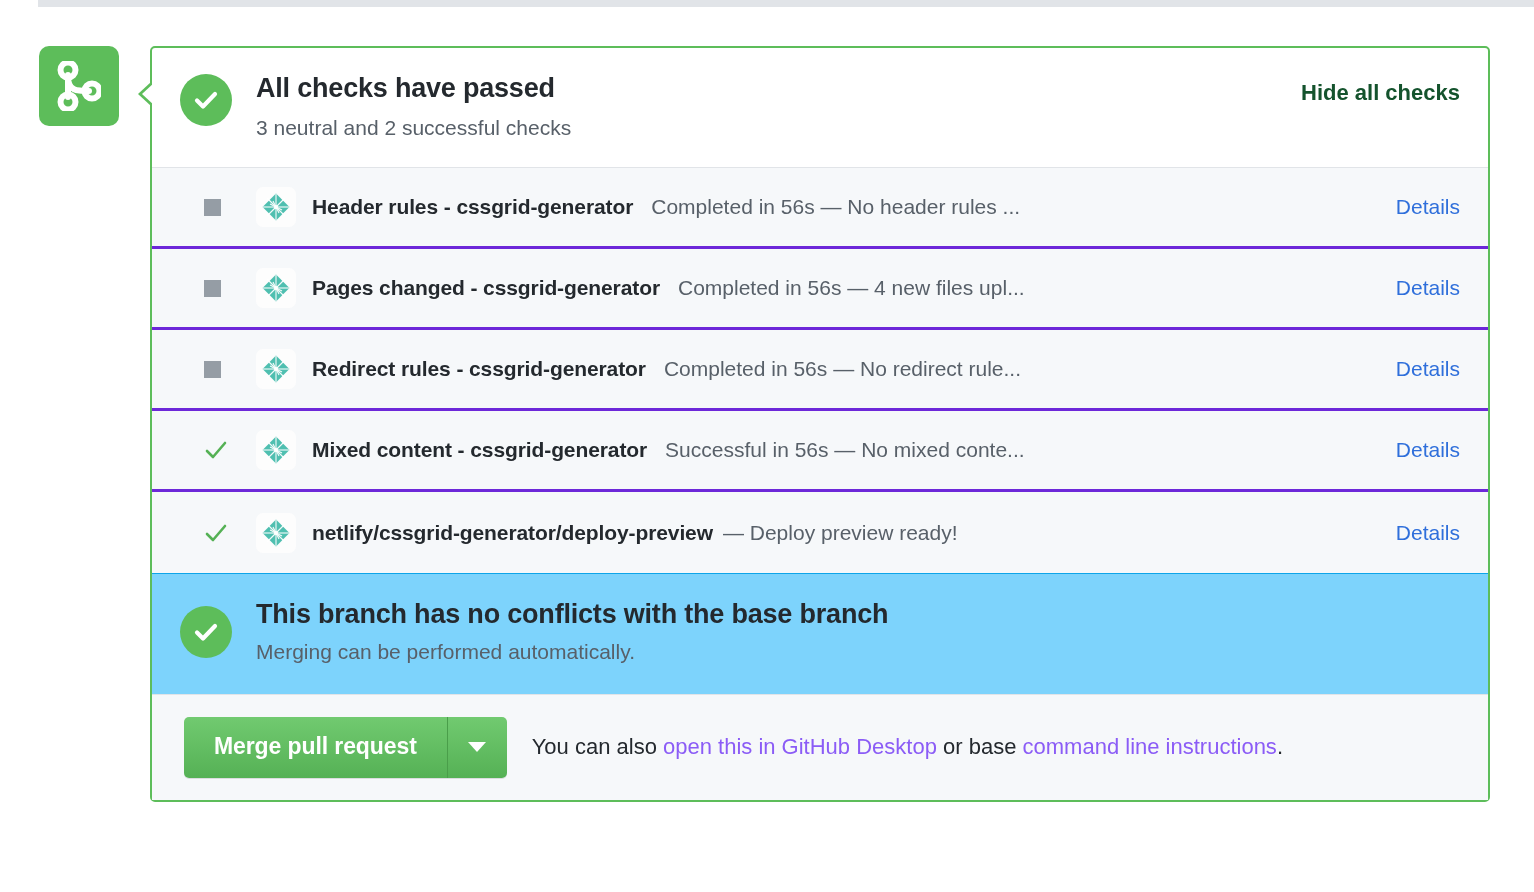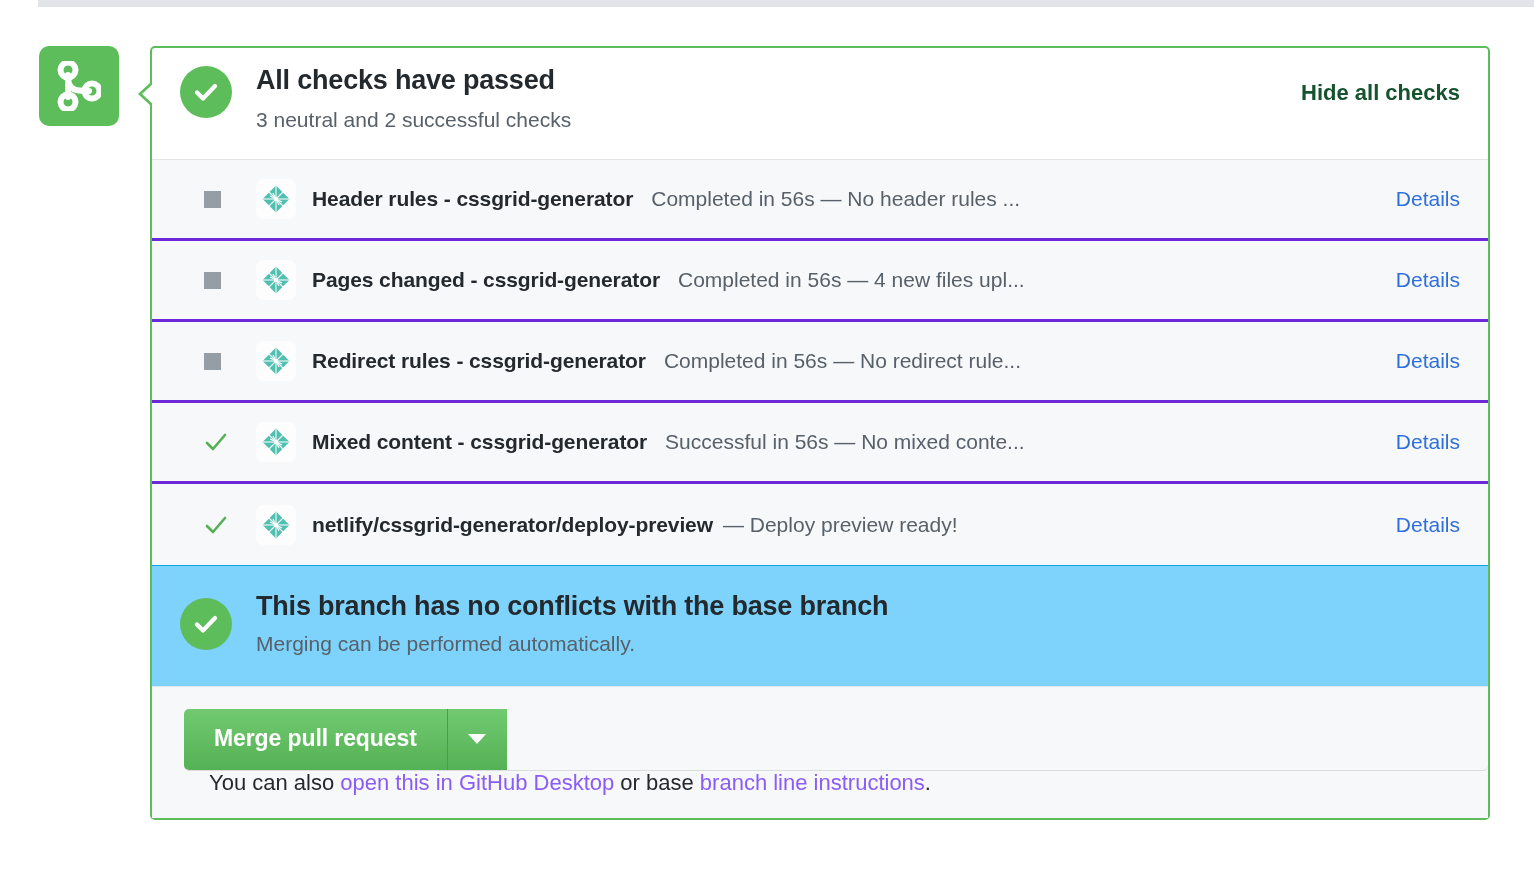--- a/index.html
+++ b/index.html
@@ -75,21 +75,21 @@
   .bubble-arrow-inner {
     left: -10px;
     top: 34px;
     border-right: 13px solid #ffffff;
   }
 
   
   .card-header {
     display: flex;
     align-items: flex-start;
-    padding: 16px 26px 26px 28px;
+    padding: 24px 26px 26px 28px;
     position: relative;
   }
   .big-check {
     width: 52px;
     height: 52px;
     border-radius: 50%;
     background: #5dbd5a;
     flex: 0 0 52px;
     display: flex;
     align-items: center;
@@ -205,24 +205,24 @@
   }
   .conflict-sub {
     font-size: 21px;
     color: #586069;
     margin-top: 8px;
   }
 
   
   .merge-footer {
     display: flex;
+    align-items: center;
     background: #f6f8fa;
     border-top: 1px solid #e1e4e8;
     padding: 22px 0 22px 32px;
-    flex-direction: column;
   }
   .merge-btn-group {
     display: flex;
     border-radius: 5px;
     overflow: hidden;
     box-shadow: 0 1px 0 rgba(27,31,35,0.12);
   }
   .merge-btn {
     background: linear-gradient(180deg, #71ca70 0%, #55b155 100%);
     border: none;
@@ -435,18 +435,18 @@
     </div>
 
     <div class="merge-footer">
       <div class="merge-btn-group">
         <button class="merge-btn">Merge pull request</button>
         <button class="merge-caret">
           <span class="caret-glyph"></span>
         </button>
       </div>
       <div class="footer-note">
-        <span>You can also </span><a>open this in GitHub Desktop</a><span> or base </span><a>branch line instructions</a><span>.</span>
+        <span>You can also </span><a>open this in GitHub Desktop</a><span> or base </span><a>command line instructions</a><span>.</span>
       </div>
     </div>
 
   </div>
 </div>
 
 </body></html>

